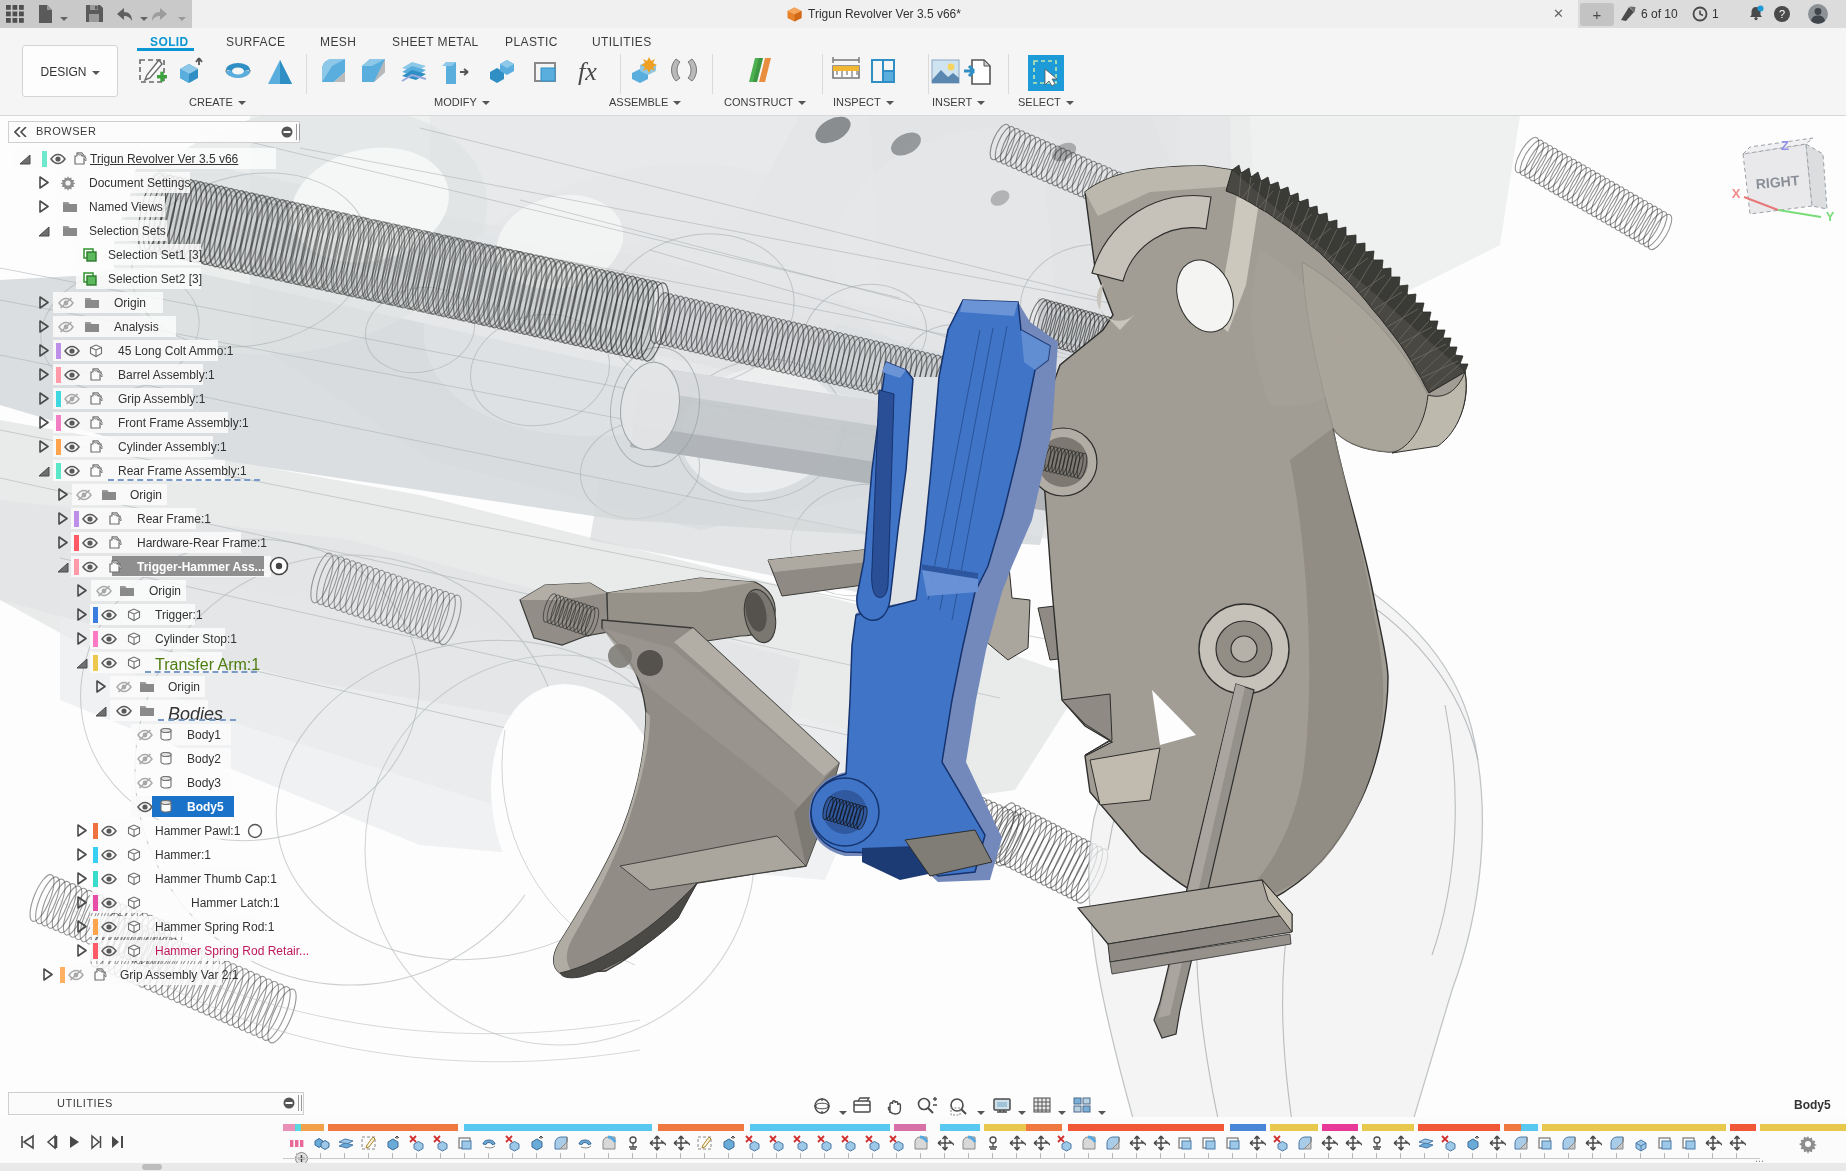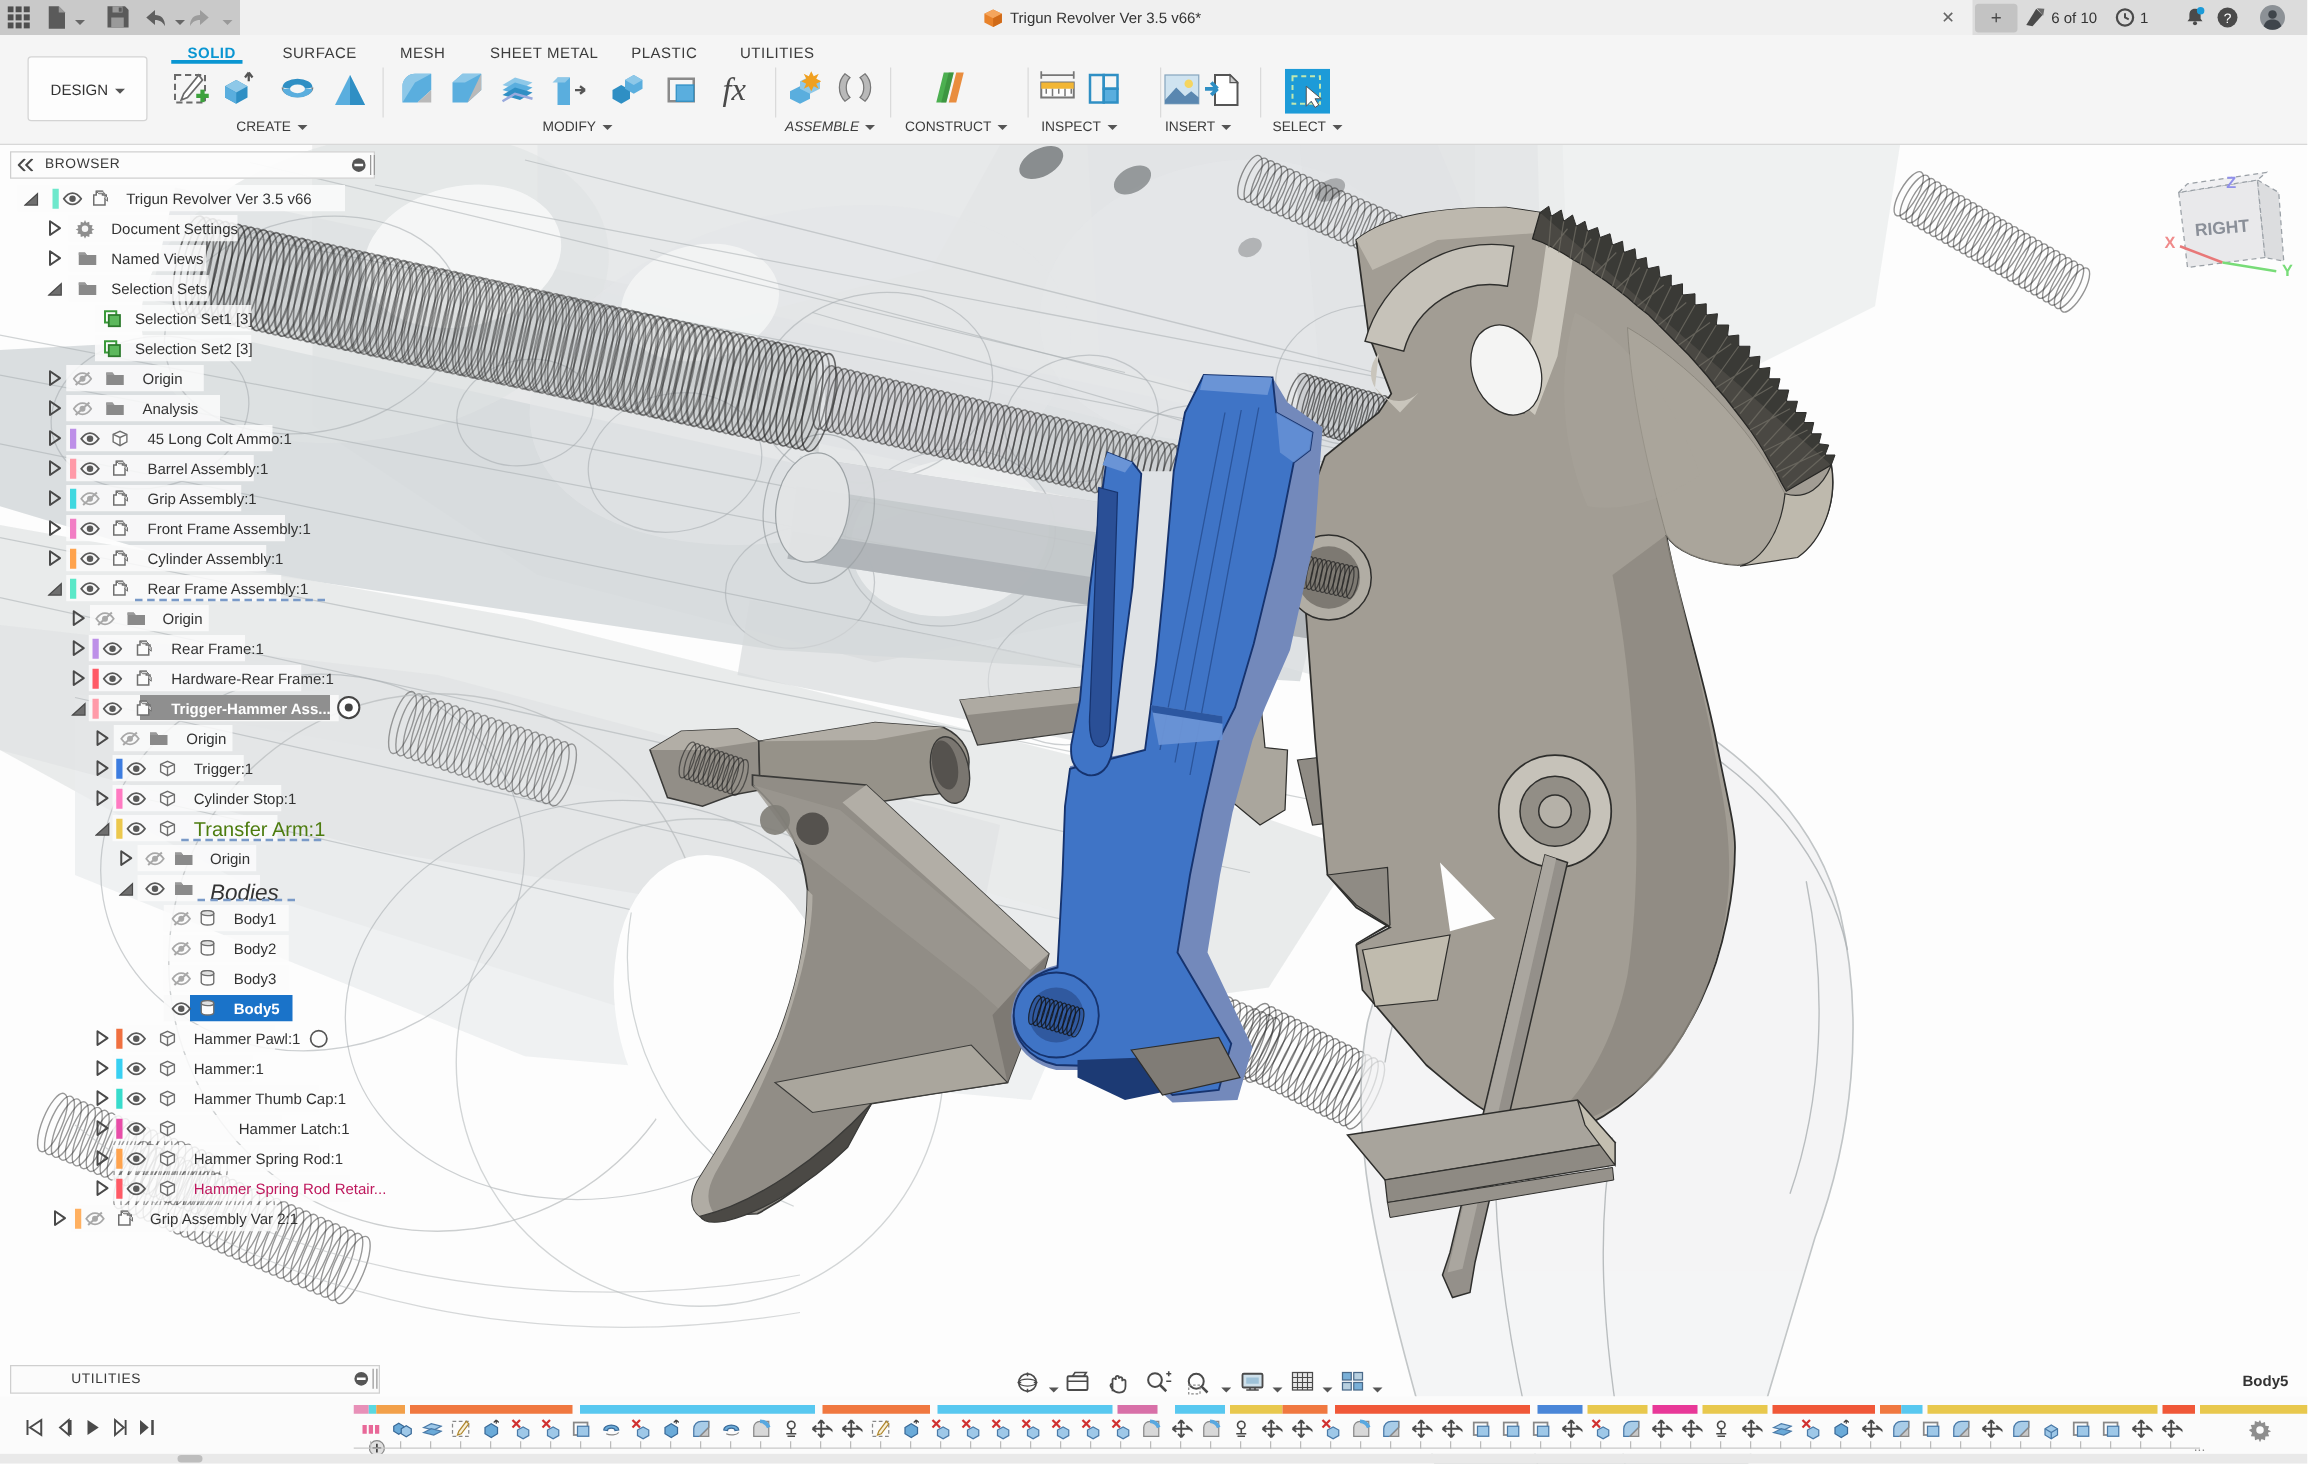--- a/index.html
+++ b/index.html
@@ -725,21 +725,21 @@
     <div class="abs" style="left:22px;top:45px;width:96px;height:52px;background:#fdfdfd;border:1px solid #d4d4d4;border-radius:3px;font-size:12px;color:#333;text-align:center;line-height:52px;">DESIGN<span class="caret"></span></div>
     <div class="tabname" style="left:150px;color:#0a96d2;font-weight:bold;">SOLID</div>
     <div class="tabname" style="left:226px;color:#3c3c3c;">SURFACE</div>
     <div class="tabname" style="left:320px;color:#3c3c3c;">MESH</div>
     <div class="tabname" style="left:392px;color:#3c3c3c;">SHEET METAL</div>
     <div class="tabname" style="left:505px;color:#3c3c3c;">PLASTIC</div>
     <div class="tabname" style="left:592px;color:#3c3c3c;">UTILITIES</div>
     <div class="abs" style="left:137px;top:48px;width:57px;height:3px;background:#0a96d2;"></div>
     <div class="grplabel" style="left:189px;">CREATE<span class="caret"></span></div>
     <div class="grplabel" style="left:434px;">MODIFY<span class="caret"></span></div>
-    <div class="grplabel" style="left:628px;font-style:italic;">ASSEMBLE<span class="caret"></span></div>
+    <div class="grplabel" style="left:609px;">ASSEMBLE<span class="caret"></span></div>
     <div class="grplabel" style="left:724px;">CONSTRUCT<span class="caret"></span></div>
     <div class="grplabel" style="left:833px;">INSPECT<span class="caret"></span></div>
     <div class="grplabel" style="left:932px;">INSERT<span class="caret"></span></div>
     <div class="grplabel" style="left:1018px;">SELECT<span class="caret"></span></div>
     <div class="divider abs" style="left:306px;"></div>
     <div class="divider abs" style="left:620px;"></div>
     <div class="divider abs" style="left:712px;"></div>
     <div class="divider abs" style="left:822px;"></div>
     <div class="divider abs" style="left:928px;"></div>
     <div class="divider abs" style="left:1008px;"></div>
@@ -854,21 +854,21 @@
     </svg>
     <div class="cbar abs" style="left:42px;top:151px;background:#6ee8cc;"></div>
     <svg class="abs" style="left:50px;top:152px;" width="16" height="14" viewBox="0 0 16 14">
       <path d="M1 7 C3.5 3.5 6 2.5 8 2.5 C10 2.5 12.5 3.5 15 7 C12.5 10.5 10 11.5 8 11.5 C6 11.5 3.5 10.5 1 7 Z" fill="none" stroke="#5a5a5a" stroke-width="1.5"></path>
       <circle cx="8" cy="7" r="2.6" fill="#5a5a5a"></circle>
     </svg>
     <svg class="abs" style="left:72px;top:151px;" width="16" height="16" viewBox="0 0 16 16">
       <path d="M5 2 h5 v3 h3 v3 h-1 v5 H3 V5 h2 Z" fill="#fcfcfc" stroke="#6f6f6f" stroke-width="1.2"></path>
       <path d="M5 2 l2 2 h5 l-2 -2 Z M12 5 l2 2 v3 l-2 -2 Z" fill="#d8d8d8" stroke="#6f6f6f" stroke-width="0.8"></path>
     </svg>
-    <div class="abs" style="left:101px;top:152px;font-size:12px;color:#333;white-space:nowrap;">Trigun Revolver Ver 3.5 v66</div>
+    <div class="abs" style="left:90px;top:152px;font-size:12px;color:#333;white-space:nowrap;text-decoration:underline;">Trigun Revolver Ver 3.5 v66</div>
     <div class="rowbg abs" style="left:55px;top:172px;width:135px;"></div>
     <svg class="abs" style="left:38px;top:176px;" width="12" height="13" viewBox="0 0 12 13">
       <path d="M2 1 L10 6.5 L2 12 Z" fill="none" stroke="#4a4a4a" stroke-width="1.6" stroke-linejoin="round"></path>
     </svg>
     <svg class="abs" style="left:60px;top:175px;" width="16" height="16" viewBox="0 0 16 16">
       <path d="M8 1 l1 2.2 2.4-.8 .2 2.5 2.5.2 -.8 2.4 2.2 1 -2.2 1 .8 2.4 -2.5.2 -.2 2.5 -2.4-.8 -1 2.2 -1-2.2 -2.4.8 -.2-2.5 -2.5-.2 .8-2.4 -2.2-1 2.2-1 -.8-2.4 2.5-.2 .2-2.5 2.4.8 Z" fill="#8e8e8e"></path>
       <circle cx="8" cy="8" r="2.6" fill="#f4f4f4"></circle>
     </svg>
     <div class="abs" style="left:89px;top:176px;font-size:12px;color:#333;white-space:nowrap;">Document Settings</div>
     <div class="rowbg abs" style="left:55px;top:196px;width:110px;"></div>

